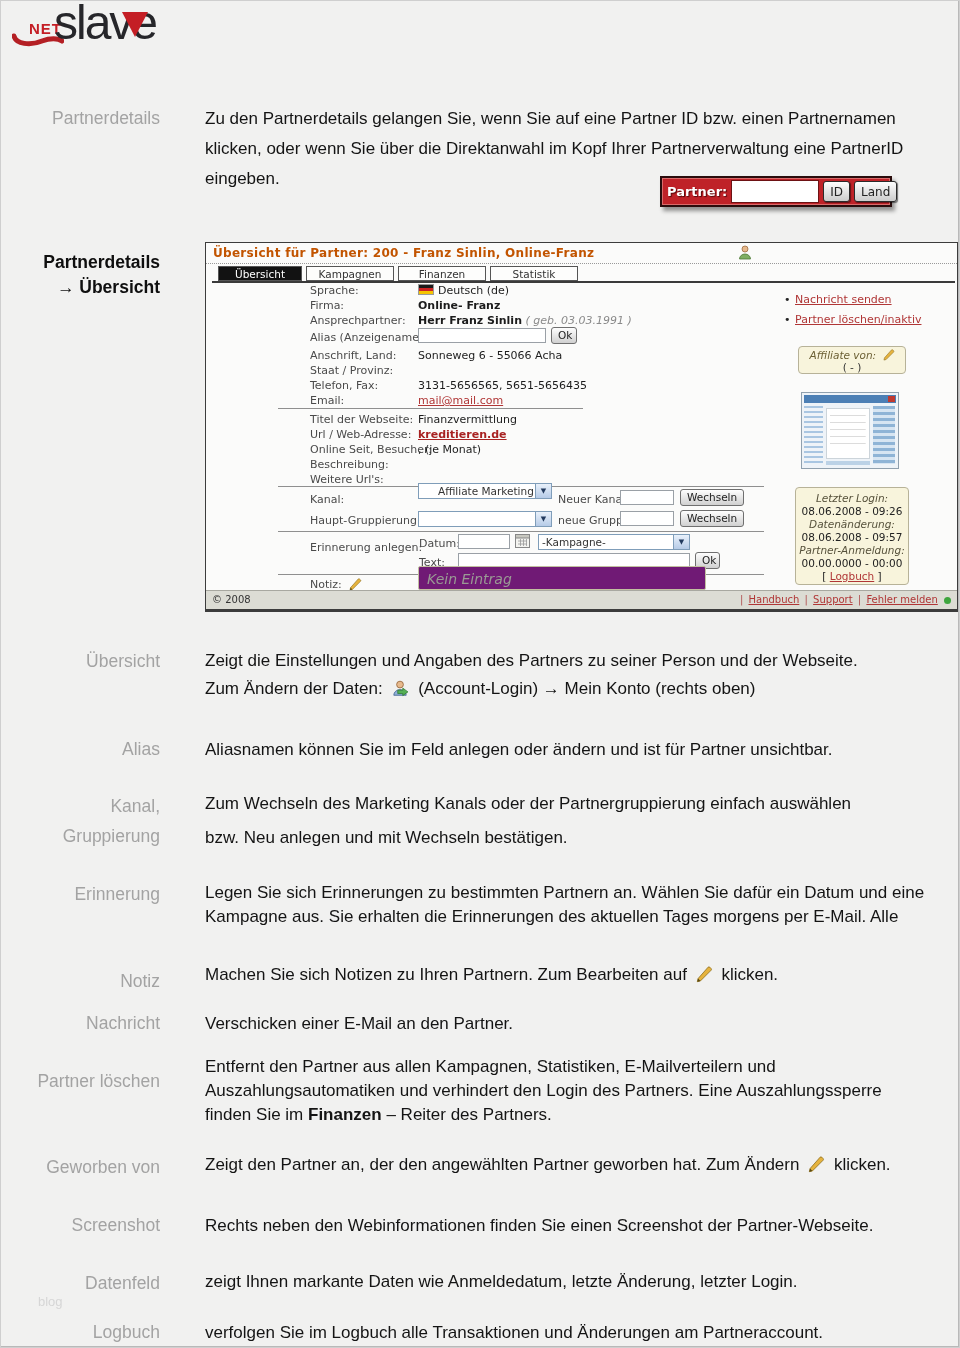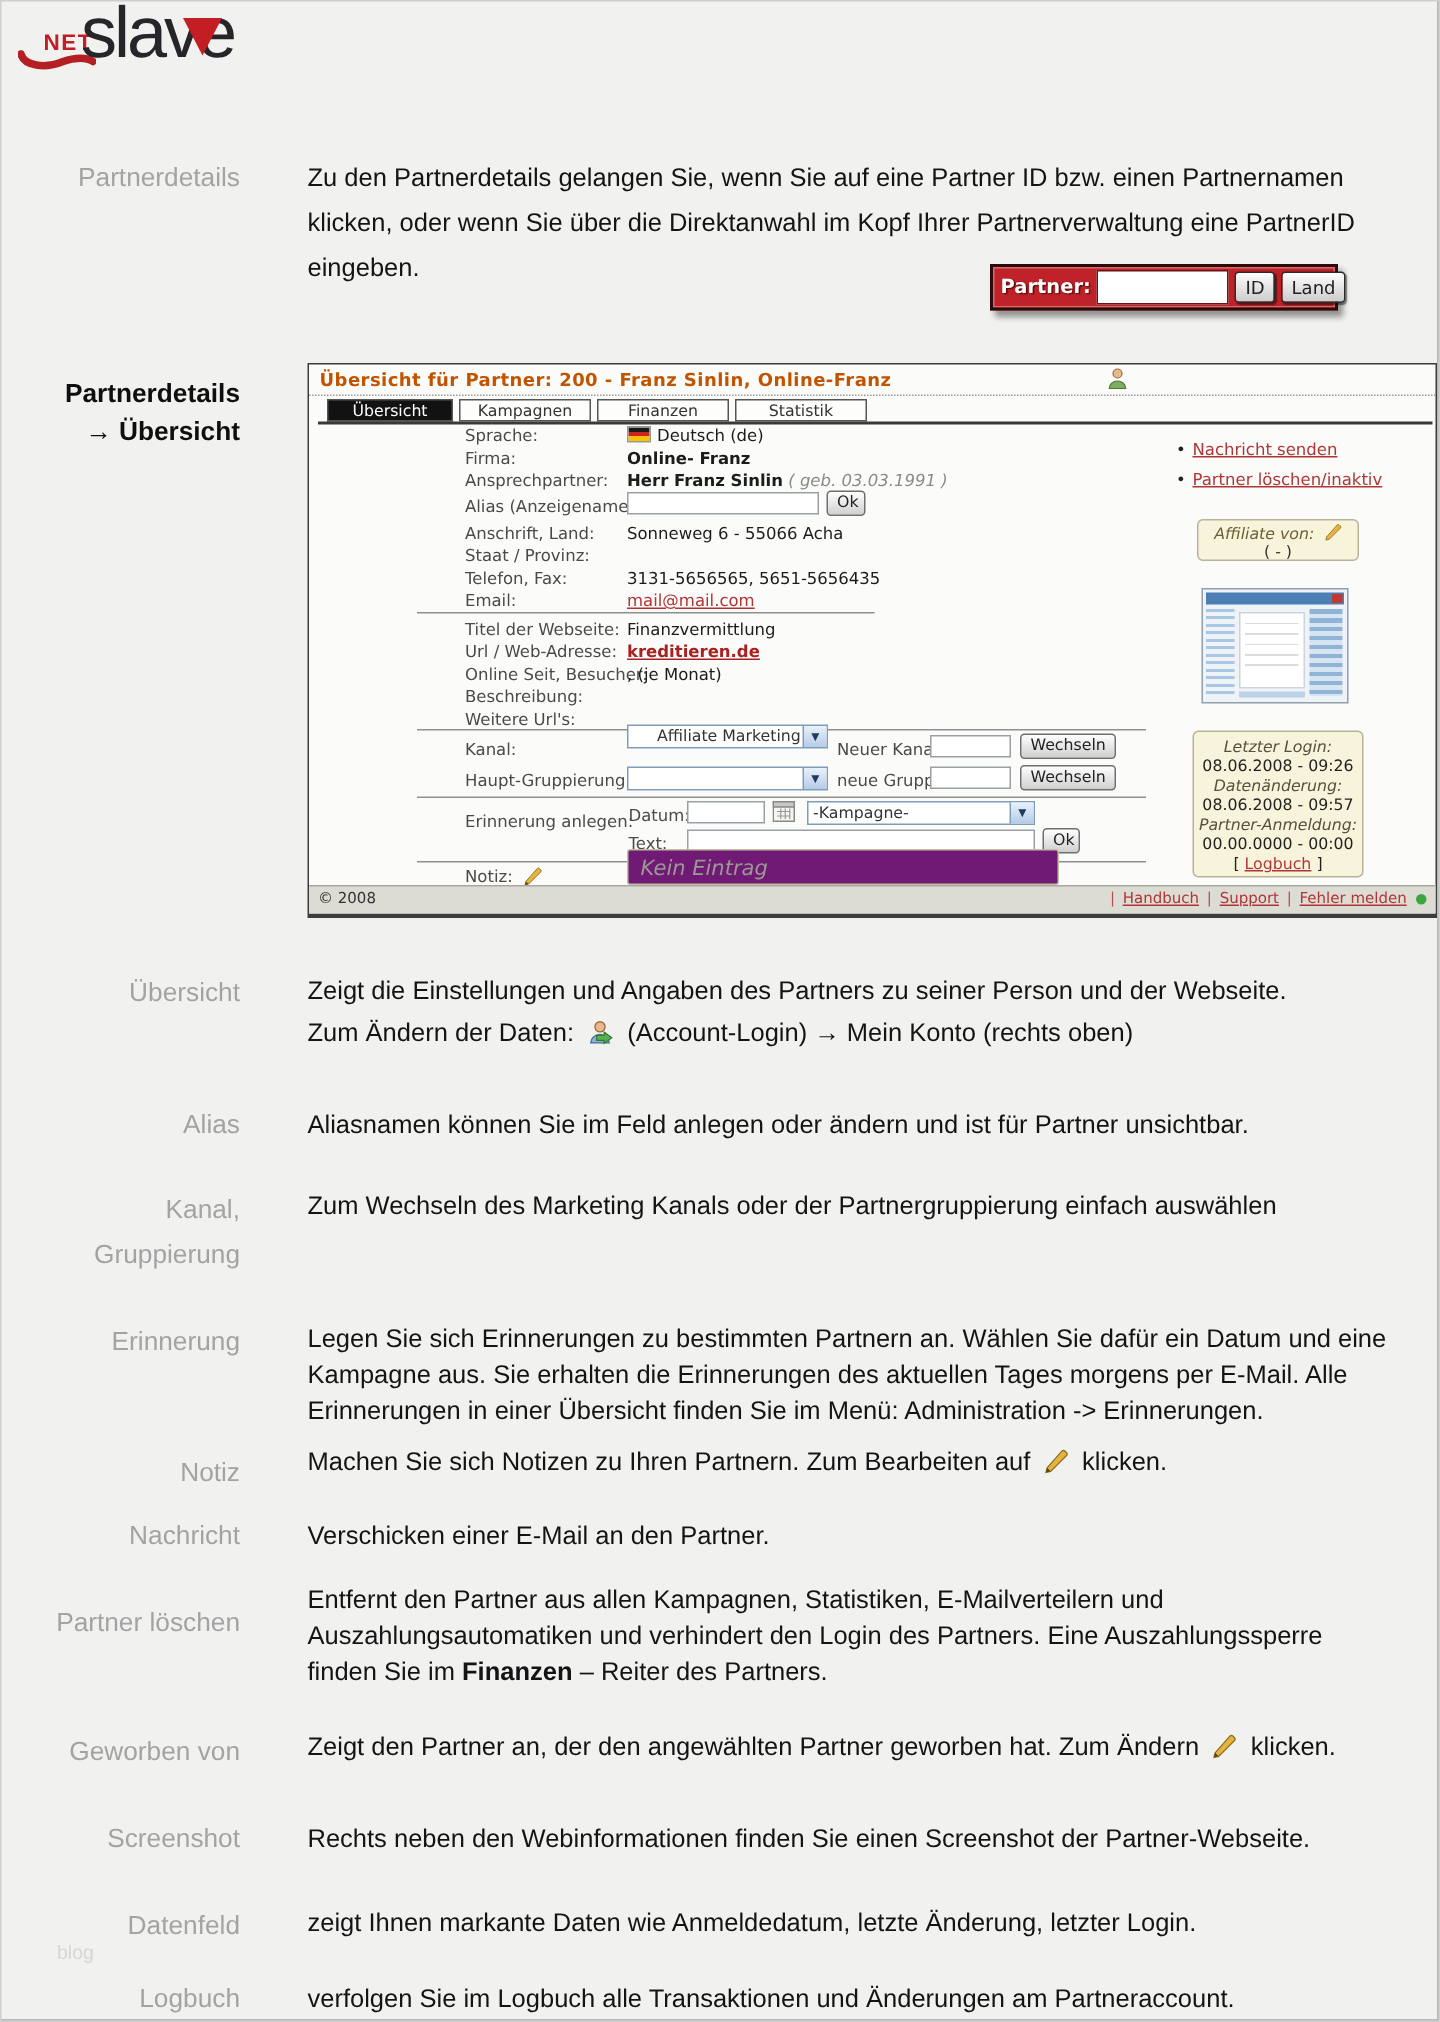--- a/index.html
+++ b/index.html
@@ -274,26 +274,26 @@
       <span>(Account-Login) → Mein Konto (rechts oben)</span>
     </span>
   </div>
 
   <div class="doc-label" style="top:739px;">Alias</div>
   <div class="doc-text" style="top:738px;">Aliasnamen können Sie im Feld anlegen oder ändern und ist für Partner unsichtbar.</div>
 
   <div class="doc-label" style="top:796px;">Kanal,</div>
   <div class="doc-label" style="top:826px;">Gruppierung</div>
   <div class="doc-text" style="top:792px;">Zum Wechseln des Marketing Kanals oder der Partnergruppierung einfach auswählen</div>
+  <div class="doc-text" style="top:826px;">bzw. Neu anlegen und mit Wechseln bestätigen.</div>
 
   <div class="doc-label" style="top:884px;">Erinnerung</div>
   <div class="doc-text" style="top:881px;">
     <span class="doc-line">Legen Sie sich Erinnerungen zu bestimmten Partnern an. Wählen Sie dafür ein Datum  und  eine</span>
     <span class="doc-line">Kampagne aus. Sie erhalten die Erinnerungen des aktuellen Tages morgens per E-Mail. Alle</span>
-    <span class="doc-line">Erinnerungen in einer Übersicht finden Sie im Menü: Administration -&gt;  Erinnerungen.</span>
   </div>
 
   <div class="doc-label" style="top:971px;">Notiz</div>
   <div class="doc-text" style="top:963px;">
     <span>Machen Sie sich Notizen zu Ihren Partnern. Zum Bearbeiten auf</span>
     <svg class="inline-ic" width="17" height="17" viewBox="0 0 13 13">
       <path d="M1 12 l2.4-.6 L11.5 3.3 a1 1 0 0 0 0-1.4 l-.9-.9 a1 1 0 0 0-1.4 0 L1.6 9.6 Z" fill="#e6b33e" stroke="#8a6d1f" stroke-width=".6"></path>
       <path d="M1 12 l2.4-.6 -1.8-1.8 Z" fill="#5b4a12"></path>
     </svg>
     <span>klicken.</span>

